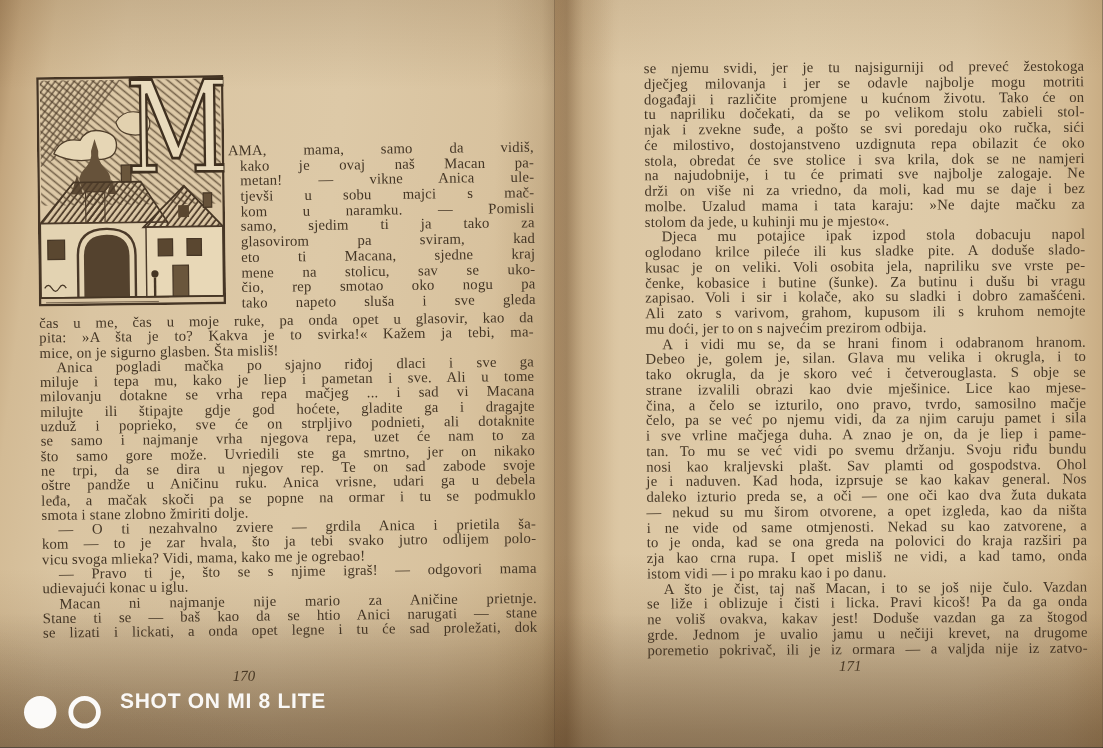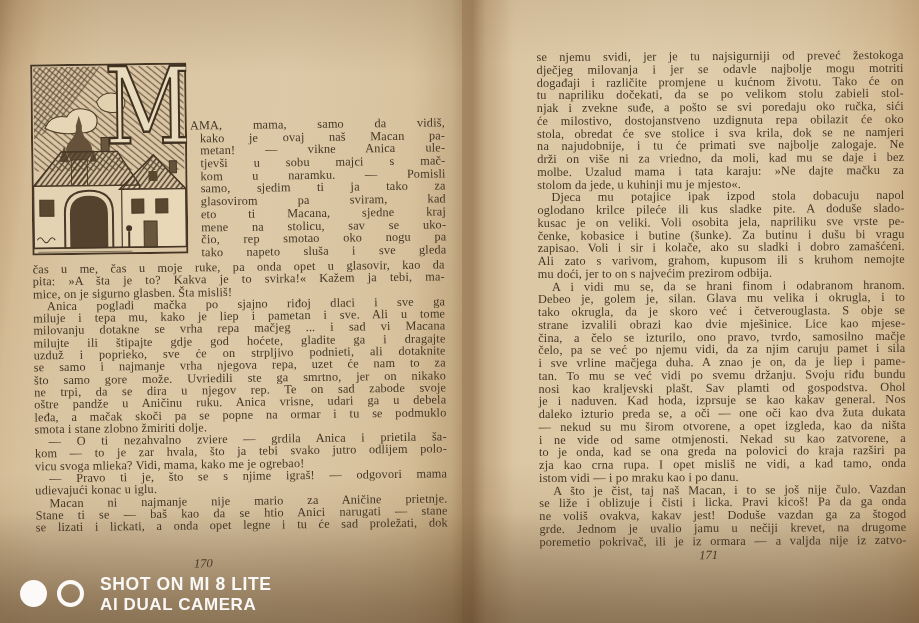--- a/index.html
+++ b/index.html
@@ -185,16 +185,15 @@
       </div>
     <div class="pagenum pn-right">171</div>
   </div>
 
   <div class="vignette"></div>
 
   <div class="wm">
     <span class="wm-dot"></span>
     <span class="wm-ring"></span>
     <div class="wm-t1">SHOT ON MI 8 LITE</div>
-    <div class="wm-t2">AI DUAL CAMERA</div>
   </div>
 
 </div>
 
 </body></html>

